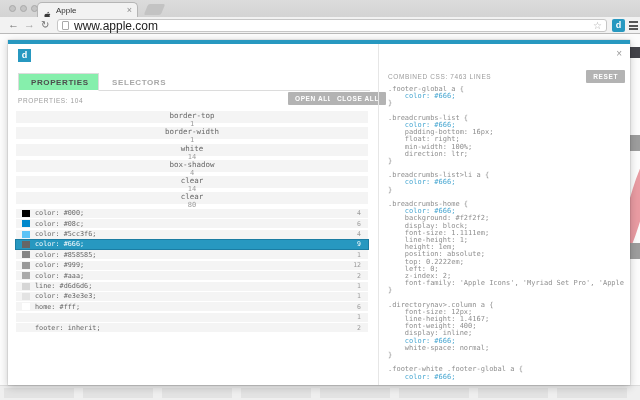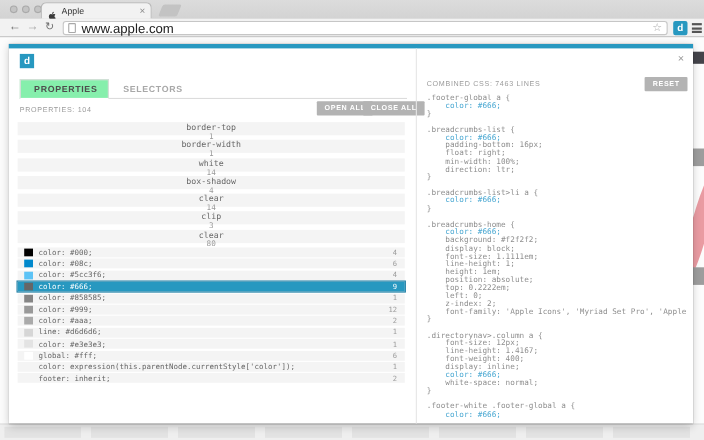--- a/index.html
+++ b/index.html
@@ -167,24 +167,20 @@
         </div>
         <div class="prow">
           <span class="pname">box-shadow</span>
           <span class="pcount">4</span>
         </div>
         <div class="prow">
           <span class="pname">clear</span>
           <span class="pcount">14</span>
         </div>
         <div class="prow">
-          <span class="pname">clip</span>
-          <span class="pcount">3</span>
-        </div>
-        <div class="prow">
           <span class="pname">clear</span>
           <span class="pcount">80</span>
         </div>
         <div class="crow">
           <span class="swatch" style="background: rgb(0, 0, 0);"></span>
           <span>color: #000;</span>
           <span class="pcount">4</span>
         </div>
         <div class="crow">
           <span class="swatch" style="background: rgb(0, 136, 204);"></span>
@@ -221,26 +217,25 @@
           <span>line: #d6d6d6;</span>
           <span class="pcount">1</span>
         </div>
         <div class="crow">
           <span class="swatch" style="background: rgb(227, 227, 227);"></span>
           <span>color: #e3e3e3;</span>
           <span class="pcount">1</span>
         </div>
         <div class="crow">
           <span class="swatch" style="background: rgb(255, 255, 255);"></span>
-          <span>global: #fff;</span>
+          <span>home: #fff;</span>
           <span class="pcount">6</span>
         </div>
         <div class="crow">
           <span class="swatch" style="visibility: hidden;"></span>
-          <span>color: expression(this.parentNode.currentStyle['color']);</span>
           <span class="pcount">1</span>
         </div>
         <div class="crow">
           <span class="swatch" style="visibility: hidden;"></span>
           <span>footer: inherit;</span>
           <span class="pcount">2</span>
         </div>
       </div>
 
     <div class="divider"></div>

